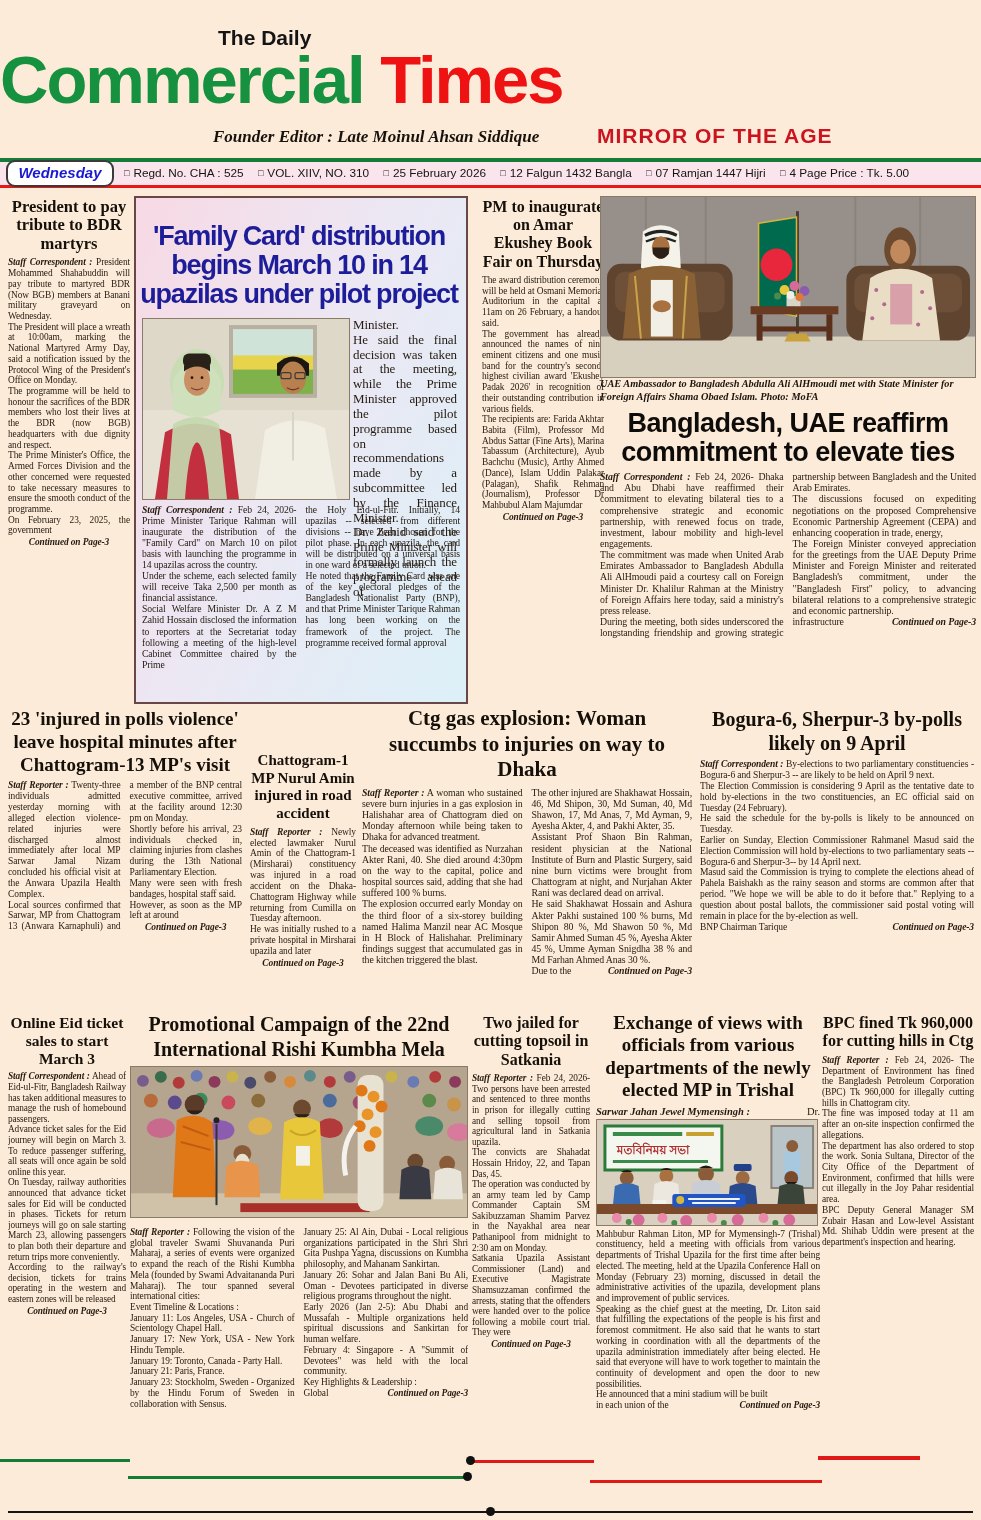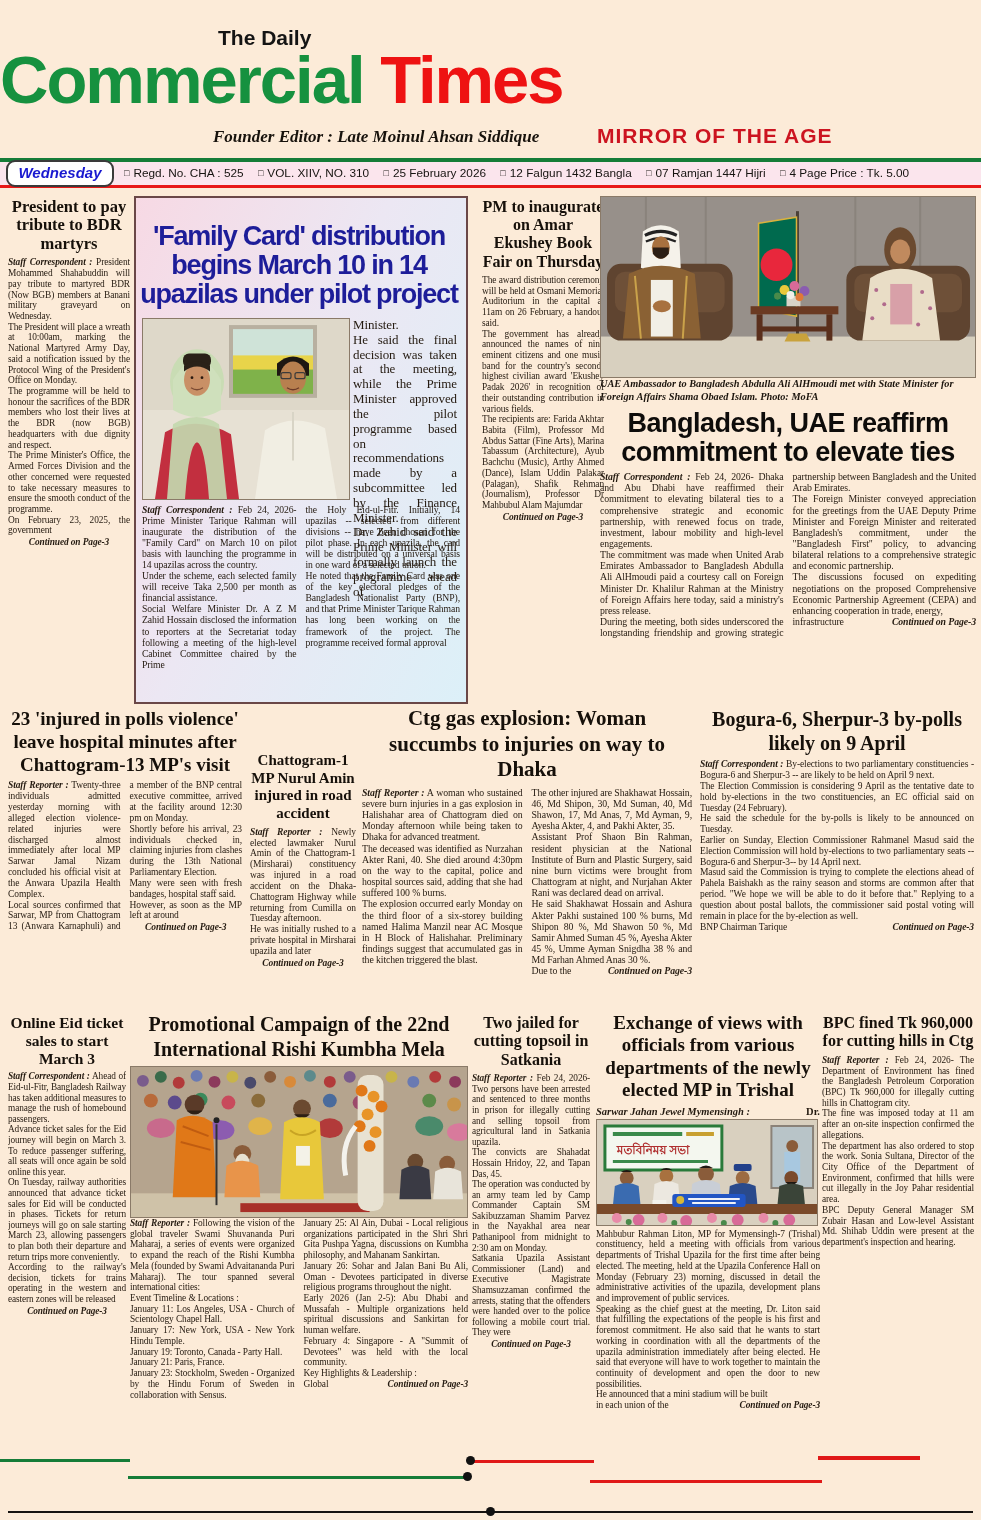--- a/index.html
+++ b/index.html
@@ -73,21 +73,21 @@
   .st-kumbha{left:130px;top:1012px;width:338px;height:464px;}
   .st-kumbha .hl{font-size:20px;line-height:1.25;}
   .st-kumbha .body{font-size:9.4px;}
   .st-topsoil{left:472px;top:1014px;width:118px;height:444px;}
   .st-topsoil .hl{font-size:16px;line-height:1.15;}
   .st-topsoil .body{font-size:9.3px;}
   .st-trishal{left:596px;top:1012px;width:224px;height:466px;}
   .st-trishal .hl{font-size:19px;line-height:1.18;}
   .st-trishal .body{font-size:9.4px;}
   .tri-byline{font-weight:700;font-style:italic;font-size:10.5px;text-align:justify;margin:1px 0 2px 0;}
-  .tri-byline .nrm{font-weight:700;float:right;font-style:normal;margin-left:40px;}
+  .tri-byline .nrm{font-weight:400;float:right;font-style:normal;margin-left:40px;}
   .st-bpc{left:822px;top:1014px;width:152px;height:440px;}
   .st-bpc .hl{font-size:16px;line-height:1.15;}
   .st-bpc .body{font-size:9.4px;}
   
   .rule{position:absolute;}
   .rule-green-eid{left:0;top:1459px;width:130px;height:3px;background:#157c38;}
   .rule-green-kumbha{left:128px;top:1476px;width:342px;height:3px;background:#157c38;}
   .dot-kumbha{left:463px;top:1472px;width:9px;height:9px;border-radius:50%;background:#111;}
   .rule-red-topsoil{left:474px;top:1460px;width:120px;height:3px;background:#e01818;}
   .dot-topsoil{left:466px;top:1456px;width:9px;height:9px;border-radius:50%;background:#111;}
@@ -264,22 +264,22 @@
         </g>
       </g>
     </svg>
     <div class="caption">UAE Ambassador to Bangladesh Abdulla Ali AlHmoudi met with State Minister for Foreign Affairs Shama Obaed Islam. Photo: MoFA</div>
     <h1 class="uae-hl">Bangladesh, UAE reaffirm commitment to elevate ties</h1>
     <div class="body cols2">
       <p><b class="by">Staff Correspondent :</b> <span>Feb 24, 2026- Dhaka and Abu Dhabi have reaffirmed their commitment to elevating bilateral ties to a comprehensive strategic and economic partnership, with renewed focus on trade, investment, labour mobility and high-level engagements.</span></p>
       <div>
           <p>The commitment was made when United Arab Emirates Ambassador to Bangladesh Abdulla Ali AlHmoudi paid a courtesy call on Foreign Minister Dr. Khalilur Rahman at the Ministry of Foreign Affairs here today, said a ministry's press release.</p>
           <p>During the meeting, both sides underscored the longstanding friendship and growing strategic partnership between Bangladesh and the United Arab Emirates.</p>
+          <p>The discussions focused on expediting negotiations on the proposed Comprehensive Economic Partnership Agreement (CEPA) and enhancing cooperation in trade, energy,</p>
           <p>The Foreign Minister conveyed appreciation for the greetings from the UAE Deputy Prime Minister and Foreign Minister and reiterated Bangladesh's commitment, under the "Bangladesh First" policy, to advancing bilateral relations to a comprehensive strategic and economic partnership.</p>
-          <p>The discussions focused on expediting negotiations on the proposed Comprehensive Economic Partnership Agreement (CEPA) and enhancing cooperation in trade, energy,</p>
         </div>
       <p><span>infrastructure</span> <b class="cont-inline">Continued on Page-3</b></p>
     </div>
   </section>
 
   <section class="story st-polls">
     <h2 class="hl">23 'injured in polls violence' leave hospital minutes after Chattogram-13 MP's visit</h2>
     <div class="body cols2">
       <p><b class="by">Staff Reporter :</b> <span>Twenty-three individuals admitted yesterday morning with alleged election violence-related injuries were discharged almost immediately after local MP Sarwar Jamal Nizam concluded his official visit at the Anwara Upazila Health Complex.</span></p>
       <div>
@@ -416,21 +416,21 @@
         <circle cx="240" cy="80" r="6" fill="#e07818"></circle>
         <path d="M226,60 Q210,80 216,110" stroke="#f4f2ec" stroke-width="5" fill="none"></path>
       </g>
       <g>
         <circle cx="286" cy="96" r="8" fill="#6b4a30"></circle>
         <path d="M272,104 Q286,96 300,104 L302,134 L270,134 Z" fill="#3a3a44"></path>
         <circle cx="318" cy="98" r="8" fill="#8a5c3a"></circle>
         <path d="M306,106 Q318,98 332,106 L334,134 L304,134 Z" fill="#e8e4da"></path>
       </g>
     </svg>
-    <div class="body cols2" style="margin-top:0;">
+    <div class="body cols2" style="margin-top:9px;">
       <p><b class="by">Staff Reporter :</b> <span>Following the vision of the global traveler Swami Shuvananda Puri Maharaj, a series of events were organized to expand the reach of the Rishi Kumbha Mela (founded by Swami Advaitananda Puri Maharaj). The tour spanned several international cities:</span></p>
       <div>
           <p>Event Timeline &amp; Locations :</p>
           <p>January 11: Los Angeles, USA - Church of Scientology Chapel Hall.</p>
           <p>January 17: New York, USA - New York Hindu Temple.</p>
           <p>January 19: Toronto, Canada - Party Hall.</p>
           <p>January 21: Paris, France.</p>
           <p>January 23: Stockholm, Sweden - Organized by the Hindu Forum of Sweden in collaboration with Sensus.</p>
           <p>January 25: Al Ain, Dubai - Local religious organizations participated in the Shri Shri Gita Pushpa Yagna, discussions on Kumbha philosophy, and Mahanam Sankirtan.</p>
           <p>January 26: Sohar and Jalan Bani Bu Ali, Oman - Devotees participated in diverse religious programs throughout the night.</p>

